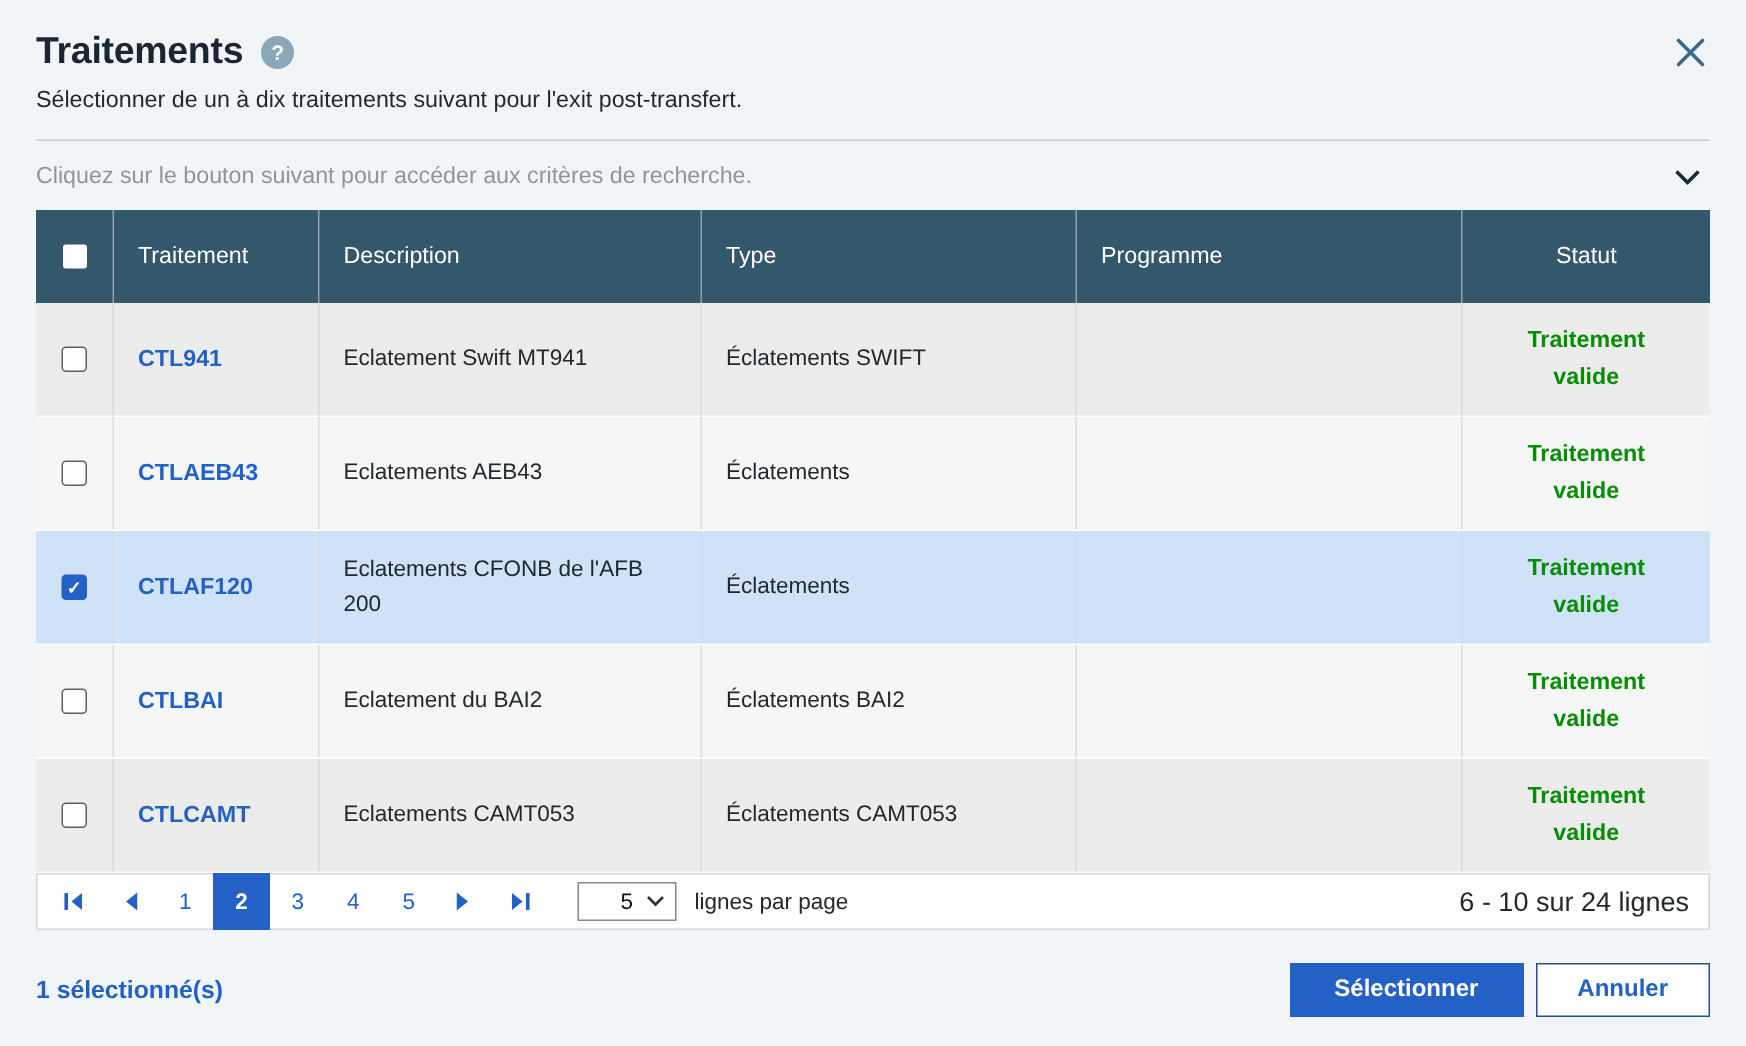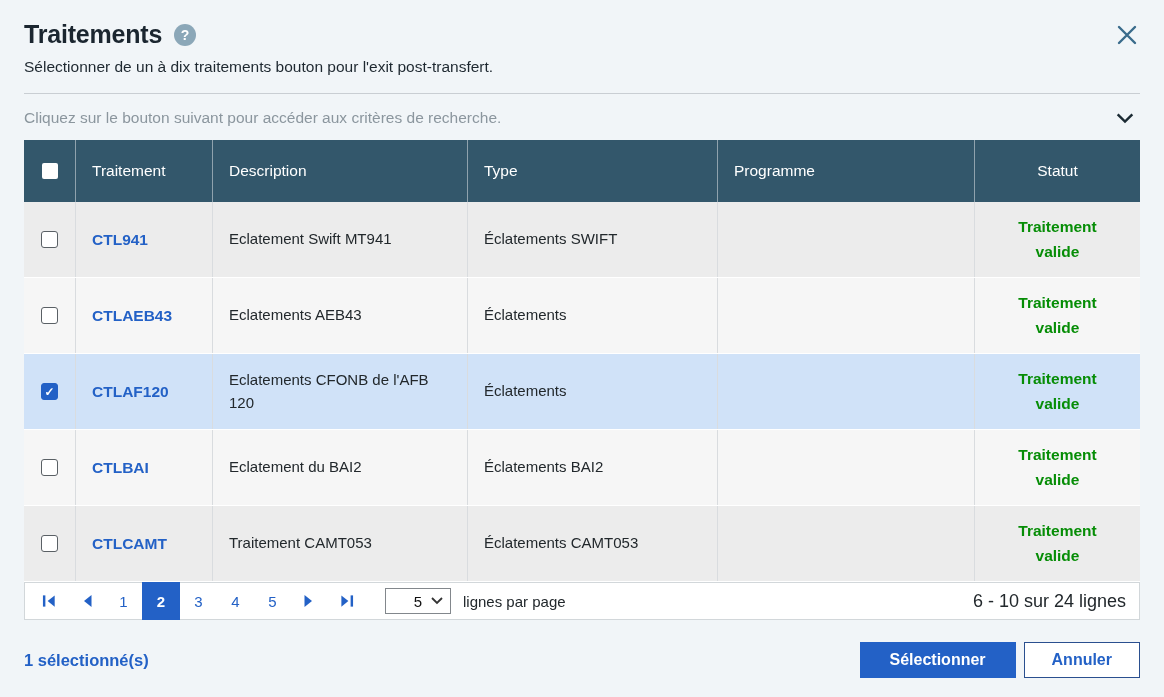--- a/index.html
+++ b/index.html
@@ -114,21 +114,21 @@
 
   <div class="title-row">
     <h1 class="page-title">Traitements</h1>
     <span class="help-icon">?</span>
   </div>
   <span class="close-btn">
     <svg width="24" height="24" viewBox="0 0 24 24">
         <path d="M4 4l16 16M20 4L4 20" stroke="#3a6b8b" stroke-width="2.4" stroke-linecap="round"></path>
       </svg>
   </span>
-  <p class="subtitle">Sélectionner de un à dix traitements bouton pour l'exit post-transfert.</p>
+  <p class="subtitle">Sélectionner de un à dix traitements suivant pour l'exit post-transfert.</p>
 
   <hr class="divider">
 
   <div class="hint-row">
     <span class="hint-text">Cliquez sur le bouton suivant pour accéder aux critères de recherche.</span>
     <span class="hint-chevron">
       <svg width="22" height="22" viewBox="0 0 24 24">
           <path d="M4 8l8 8 8-8" fill="none" stroke="#1b2a33" stroke-width="2.6"></path>
         </svg>
     </span>
@@ -174,21 +174,21 @@
             <span class="status-text">Traitement valide</span>
           </div>
         </div>
         <div class="trow selected">
           <div class="cell c-check">
             <span class="checkbox checked">✓</span>
           </div>
           <div class="cell">
             <a class="code-link">CTLAF120</a>
           </div>
-          <div class="cell">Eclatements CFONB de l'AFB 120</div>
+          <div class="cell">Eclatements CFONB de l'AFB 200</div>
           <div class="cell">Éclatements</div>
           <div class="cell"></div>
           <div class="cell c-statut">
             <span class="status-text">Traitement valide</span>
           </div>
         </div>
         <div class="trow even">
           <div class="cell c-check">
             <span class="checkbox"></span>
           </div>
@@ -202,21 +202,21 @@
             <span class="status-text">Traitement valide</span>
           </div>
         </div>
         <div class="trow odd">
           <div class="cell c-check">
             <span class="checkbox"></span>
           </div>
           <div class="cell">
             <a class="code-link">CTLCAMT</a>
           </div>
-          <div class="cell">Traitement CAMT053</div>
+          <div class="cell">Eclatements CAMT053</div>
           <div class="cell">Éclatements CAMT053</div>
           <div class="cell"></div>
           <div class="cell c-statut">
             <span class="status-text">Traitement valide</span>
           </div>
         </div>
       </div>
   </div>
 
   <div class="pagination">

